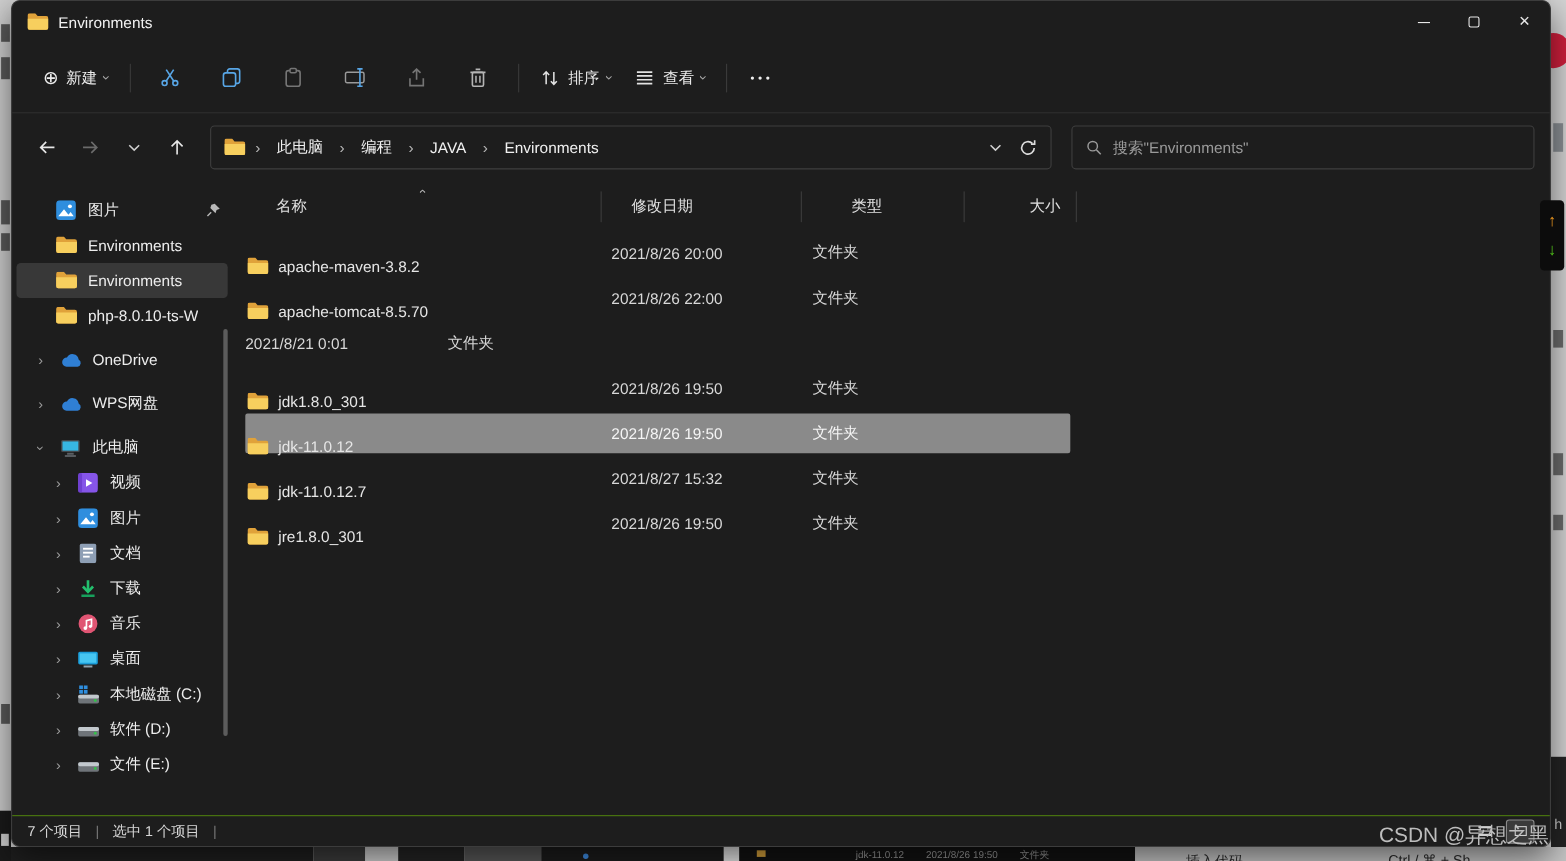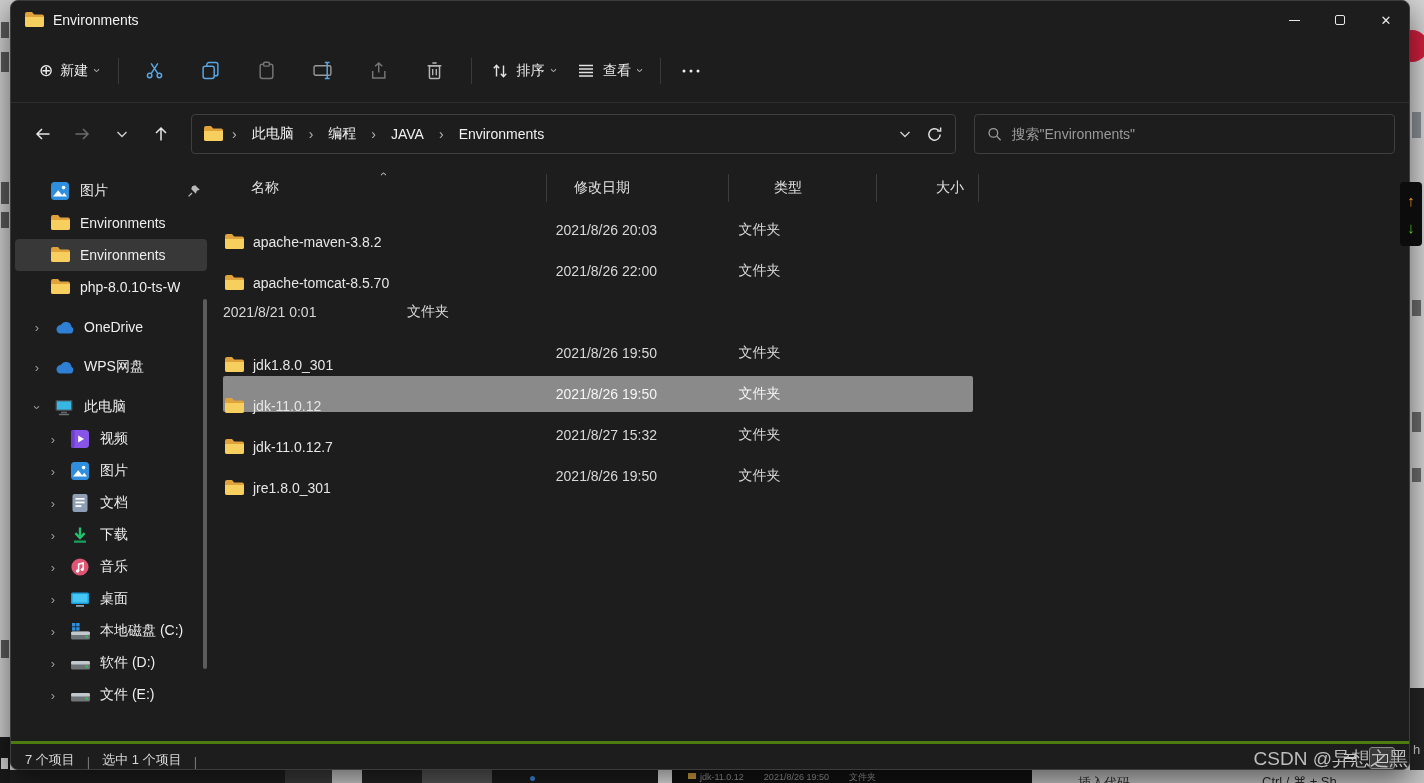--- a/index.html
+++ b/index.html
@@ -13,21 +13,21 @@
   #bg-left-bottom { left:0; top:737px; width:10px; height:46px; background:#1a1a1a; z-index:1; }
   #bg-left-bottom .sq { position:absolute; left:1px; top:21px; width:7px; height:11px; background:#cfcfcf; }
   #bg-right { right:0; top:0; width:14px; height:688px; background:#d4d4d4; z-index:1; }
   #bg-right .frag { position:absolute; left:2px; width:9px; background:#6b6b6b; }
   #bg-right-dark { right:0; top:688px; width:14px; height:95px; background:#242424; z-index:1;
     color:#cfcfcf; font-size:13px; padding:54px 0 0 3px; }
   #bg-red-dot { left:1396px; top:30px; width:32px; height:32px; border-radius:50%; background:#cf1f3c; z-index:2; }
 
   
   .band { position:absolute; top:770px; height:13px; z-index:1; overflow:hidden; }
-  #mini-row { color:#9a9a9a; font-size:9px; white-space:pre; padding:1px 0 0 28px; }
+  #mini-row { color:#9a9a9a; font-size:9px; white-space:pre; padding:1px 0 0 28px;text-align:center; }
   #mini-folder { position:absolute; left:16px; top:3px; width:8px; height:6px; background:#d8a33c; }
   .band-frag { position:absolute; top:774px; height:12px; overflow:hidden; color:#2b2b2b;
     font-size:13px; z-index:2; white-space:nowrap; }
   #band-bluedot { position:absolute; left:530px; top:776px; width:5px; height:5px; border-radius:50%; background:#3f8fe8; z-index:2; }
 
   
   #scroll-widget { left:1400px; top:182px; width:22px; height:64px; background:#0c0c0c;
     border-radius:4px; z-index:40; display:flex; flex-direction:column; align-items:center;
     justify-content:space-evenly; }
   #scroll-widget .up { color:#e8951f; } #scroll-widget .dn { color:#52c41a; }
@@ -104,22 +104,22 @@
   #sort-caret { position:absolute; left:158px; top:0px; color:#b8b8b8; font-size:12px;
     transform:rotate(-90deg); }
   .frow { height:41px; display:flex; align-items:center; font-size:14px; color:#e6e6e6; width:750px;
     border-radius:2px; }
   .frow .col-name { display:flex; align-items:center; gap:9px; padding-left:2px;margin-top:24px; }
   .frow .col-date, .frow .col-type { color:#d8d8d8; }
   .frow.sel { background:#8a8a8a; height:36px; margin:2.5px 0; }
   .frow.sel .col-date, .frow.sel .col-type { color:#f5f5f5; }
 
   
-  #statusbar { position:absolute; left:0; right:0; bottom:0; height:28px; border-top:3px solid #4d7c0f;
-    display:flex; align-items:flex-end; padding:0 14px; gap:12px; font-size:13px; color:#d8d8d8; }
+  #statusbar { position:absolute; left:0; right:0; bottom:0; height:28px; border-top:1px solid #4d7c0f;
+    display:flex; align-items:center; padding:0 14px; gap:12px; font-size:13px; color:#d8d8d8; }
   .st-div { color:#777; }
   #view-toggles { margin-left:auto; display:flex; gap:6px; }
   .vt-btn { width:26px; height:22px; border-radius:3px; display:flex; align-items:center;
     justify-content:center; }
   .vt-btn.active { border:1px solid #8a8a8a; background:#3a3a3a; }
   .vt-lines { display:flex; flex-direction:column; gap:2px; }
   .vt-lines i { display:block; width:12px; height:1.5px; background:#d0d0d0; }
   .vt-box { width:11px; height:9px; border:1.5px solid #d0d0d0; }
 
   svg { display:block; }
@@ -566,21 +566,21 @@
         <div class="hsep" style="left:755px"></div>
       </div>
 
       <div class="frow">
         <div class="col-name">
           <svg width="19" height="16" viewBox="0 0 19 16">
               <use href="#i-folder"></use>
             </svg>
           <span>apache-maven-3.8.2</span>
         </div>
-        <div class="col-date">2021/8/26 20:03</div>
+        <div class="col-date">2021/8/26 20:00</div>
         <div class="col-type">文件夹</div>
         <div class="col-size"></div>
       </div>
       <div class="frow">
         <div class="col-name">
           <svg width="19" height="16" viewBox="0 0 19 16">
               <use href="#i-folder"></use>
             </svg>
           <span>apache-tomcat-8.5.70</span>
         </div>

